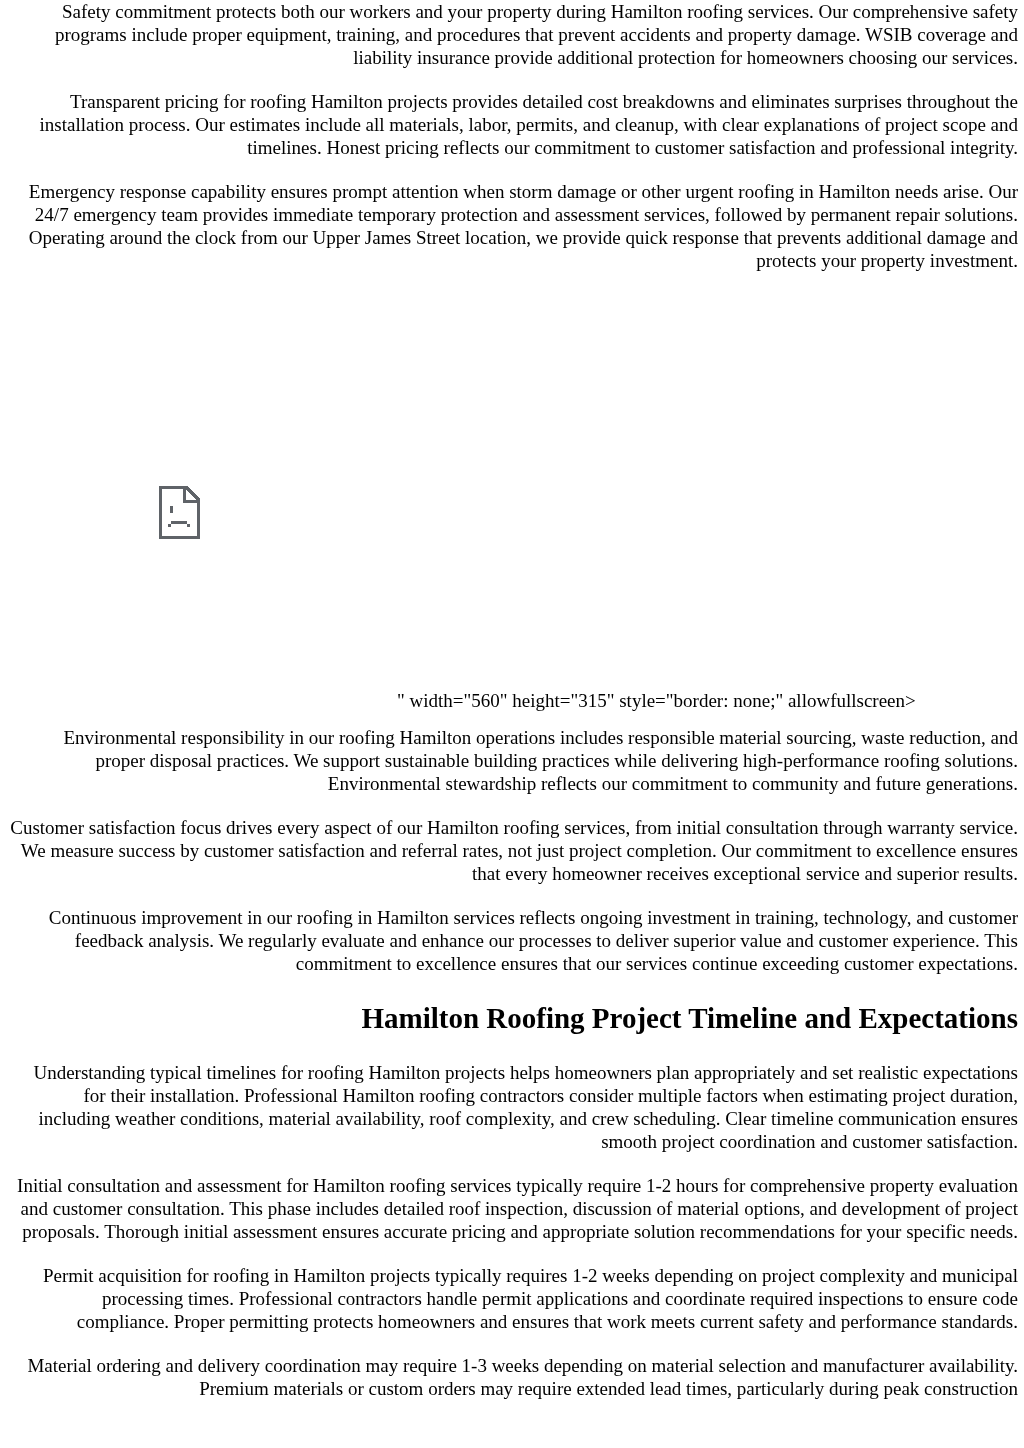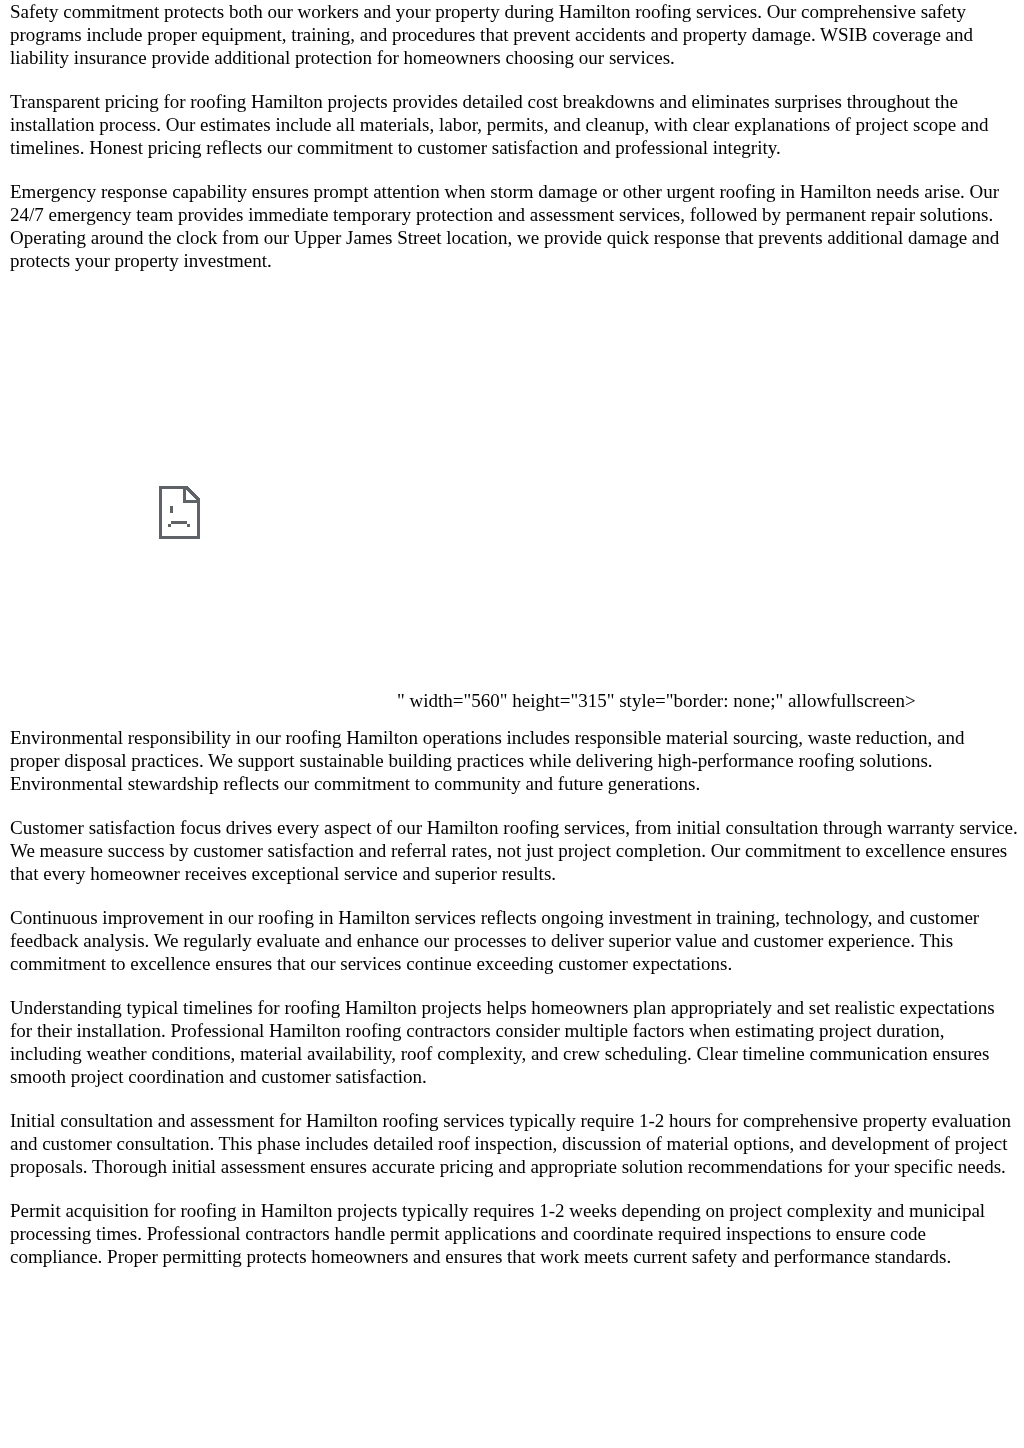--- a/index.html
+++ b/index.html
@@ -6,21 +6,21 @@
   body {
     width: 1024px;
     height: 1448px;
     overflow: hidden;
     font-family: "Liberation Serif", "DejaVu Serif", serif;
     font-size: 19px;
     line-height: 23px;
     color: #000000;
     position: relative;
   }
-  .content { position: absolute; left: 10px; top: 0; width: 1008px; }
+  .content { position: absolute; left: 10px; top: 0; width: 1008px; text-align: right; }
   p { margin: 0 0 21px 0; }
   p.first { margin-top: 0; }
   .embed-row {
     position: relative;
     height: 412px;
     margin-top: 0;
     margin-bottom: 21px;
   }
   .broken-frame {
     position: absolute;
@@ -72,18 +72,20 @@
         </svg>
       </span>
     </div>
     <span class="embed-tail">" width="560" height="315" style="border: none;" allowfullscreen&gt;</span>
   </div>
 
   <p>Environmental responsibility in our roofing Hamilton operations includes responsible material sourcing, waste reduction, and proper disposal practices. We support sustainable building practices while delivering high-performance roofing solutions. Environmental stewardship reflects our commitment to community and future generations.</p>
   <p>Customer satisfaction focus drives every aspect of our Hamilton roofing services, from initial consultation through warranty service. We measure success by customer satisfaction and referral rates, not just project completion. Our commitment to excellence ensures that every homeowner receives exceptional service and superior results.</p>
   <p>Continuous improvement in our roofing in Hamilton services reflects ongoing investment in training, technology, and customer feedback analysis. We regularly evaluate and enhance our processes to deliver superior value and customer experience. This commitment to excellence ensures that our services continue exceeding customer expectations.</p>
 
+  <h2>Hamilton Roofing Project Timeline and Expectations</h2>
 
   <p>Understanding typical timelines for roofing Hamilton projects helps homeowners plan appropriately and set realistic expectations for their installation. Professional Hamilton roofing contractors consider multiple factors when estimating project duration, including weather conditions, material availability, roof complexity, and crew scheduling. Clear timeline communication ensures smooth project coordination and customer satisfaction.</p>
   <p>Initial consultation and assessment for Hamilton roofing services typically require 1-2 hours for comprehensive property evaluation and customer consultation. This phase includes detailed roof inspection, discussion of material options, and development of project proposals. Thorough initial assessment ensures accurate pricing and appropriate solution recommendations for your specific needs.</p>
   <p>Permit acquisition for roofing in Hamilton projects typically requires 1-2 weeks depending on project complexity and municipal processing times. Professional contractors handle permit applications and coordinate required inspections to ensure code compliance. Proper permitting protects homeowners and ensures that work meets current safety and performance standards.</p>
+  <p>Material ordering and delivery coordination may require 1-3 weeks depending on material selection and manufacturer availability. Premium materials or custom orders may require extended lead times, particularly during peak construction</p>
 
 </div>
 
 </body></html>

